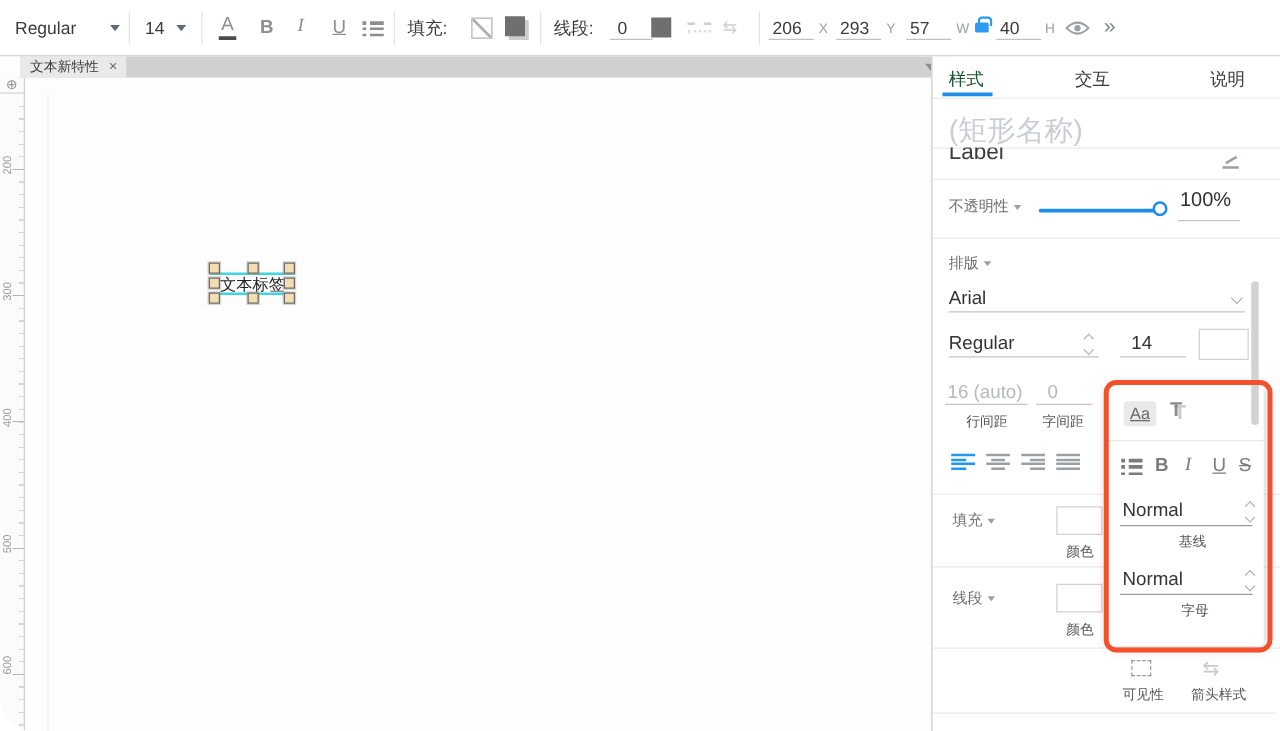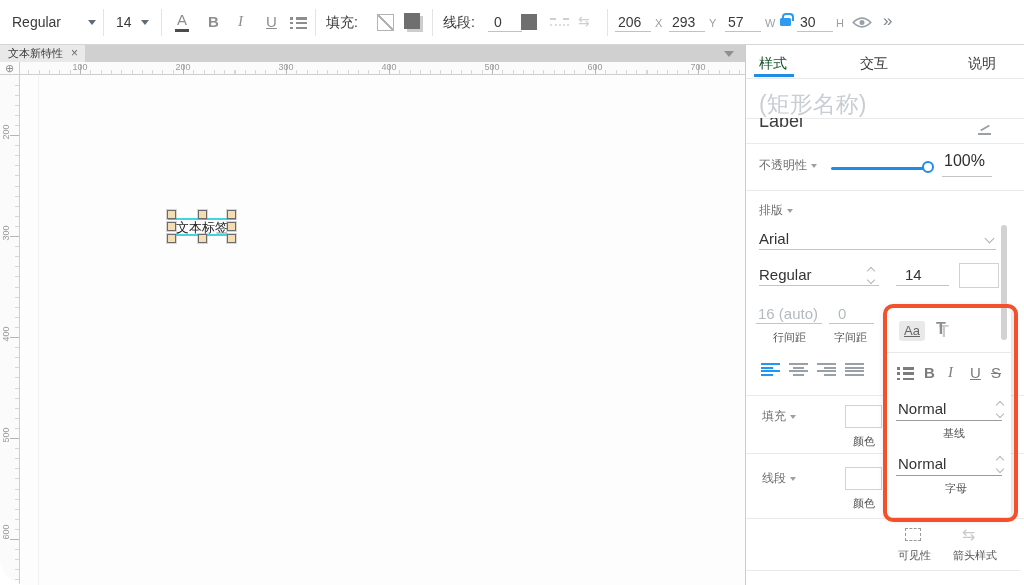--- a/index.html
+++ b/index.html
@@ -29,21 +29,21 @@
     background-image:linear-gradient(to top right, transparent 45%, #b3b3b3 45%, #b3b3b3 55%, transparent 55%); }
   .swatch-dark-sh { position:absolute; width:16px; height:16px; background:#6f6f6f; box-shadow:3px 3px 0 #cdcdcd; }
   .swatch-dark { position:absolute; width:16px; height:16px; background:#6f6f6f; }
   .dash-ic { position:absolute; width:19px; height:8px; border-top:2px dashed #cfcfcf; border-bottom:2px dotted #dedede; }
   .arrow-ic { position:absolute; font-size:14px; color:#cfcfcf; }
   .lock { position:absolute; width:11px; height:8px; background:#2e9bf0; border-radius:1.5px; }
   .lock::before { content:''; position:absolute; top:-5px; left:1.5px; width:8px; height:6px; border:2px solid #2e9bf0; border-bottom:none; border-radius:4px 4px 0 0; }
   .chev2 { position:absolute; top:11px; font-size:17px; color:#7c868e; letter-spacing:-3px; }
 
   
-  .tabstrip { position:absolute; left:0; top:45px; width:745px; height:17px; background:#d0d0d0; z-index:5; }
+  .tabstrip { position:absolute; left:16px; top:45px; width:745px; height:17px; background:#d0d0d0; z-index:5; }
   .tab-active { position:absolute; left:0; top:0; width:85px; height:17px; background:#e9e9e9; display:flex; align-items:center; }
   .tab-title { font-size:11px; color:#3a3a3a; margin-left:8px; }
   .tab-close { position:absolute; right:7px; top:1px; font-size:12px; color:#6a6a6a; }
   .strip-caret { position:absolute; left:724px; top:6px; width:0; height:0; border-left:5px solid transparent; border-right:5px solid transparent; border-top:6px solid #8f8f8f; }
   .corner { position:absolute; left:0; top:62px; width:20px; height:13px; background:#fbfbfb; border-right:1px solid #cfcfcf; border-bottom:1px solid #cfcfcf; font-size:11px; color:#8e8e8e; line-height:13px; text-align:center; z-index:4; }
   .h-ruler { position:absolute; left:20px; top:62px; width:725px; height:13px; background:#fbfbfb; border-bottom:1px solid #cfcfcf;
     background-image:
       repeating-linear-gradient(to right, #b6b6b6 0 1px, transparent 1px 103px),
       repeating-linear-gradient(to right, #d6d6d6 0 1px, transparent 1px 10.3px);
     background-size:1200px 9px, 1200px 4px;
@@ -173,48 +173,39 @@
     <span class="tb-val" style="left:618px">206</span>
     <span class="tb-u" style="left:615px;width:36px"></span>
     <span class="tb-lbl" style="left:655px">X</span>
     <span class="tb-val" style="left:672px">293</span>
     <span class="tb-u" style="left:669px;width:36px"></span>
     <span class="tb-lbl" style="left:709px">Y</span>
     <span class="tb-val" style="left:728px">57</span>
     <span class="tb-u" style="left:725px;width:36px"></span>
     <span class="tb-lbl" style="left:765px">W</span>
     <span class="lock" style="left:780px;top:18px"></span>
-    <span class="tb-val" style="left:800px">30</span>
+    <span class="tb-val" style="left:800px">40</span>
     <span class="tb-u" style="left:797px;width:36px"></span>
     <span class="tb-lbl" style="left:836px">H</span>
     <svg class="eye-svg" style="left:852px;top:16px" width="20" height="13" viewBox="0 0 24 14">
       <path d="M1.5 7 Q12 -3.5 22.5 7 Q12 17.5 1.5 7 Z" fill="none" stroke="#9aa0a6" stroke-width="2"></path>
       <circle cx="12" cy="7" r="3" fill="#9aa0a6"></circle>
     </svg>
     <span class="chev2" style="left:883px">»</span>
   </div>
 
   <div class="tabstrip">
     <div class="tab-active">
       <span class="tab-title">文本新特性</span>
       <span class="tab-close">×</span>
     </div>
     <span class="strip-caret"></span>
   </div>
 
   <div class="corner">⊕</div>
-  <div class="h-ruler">
-    <span class="h-num" style="left:47px">100</span>
-    <span class="h-num" style="left:150px">200</span>
-    <span class="h-num" style="left:253px">300</span>
-    <span class="h-num" style="left:356px">400</span>
-    <span class="h-num" style="left:459px">500</span>
-    <span class="h-num" style="left:562px">600</span>
-    <span class="h-num" style="left:665px">700</span>
-  </div>
   <div class="v-ruler">
     <span class="v-num" style="top:52px">200</span>
     <span class="v-num" style="top:153px">300</span>
     <span class="v-num" style="top:254px">400</span>
     <span class="v-num" style="top:355px">500</span>
     <span class="v-num" style="top:452px">600</span>
   </div>
 
   <div class="canvas">
     <span class="page-line"></span>

